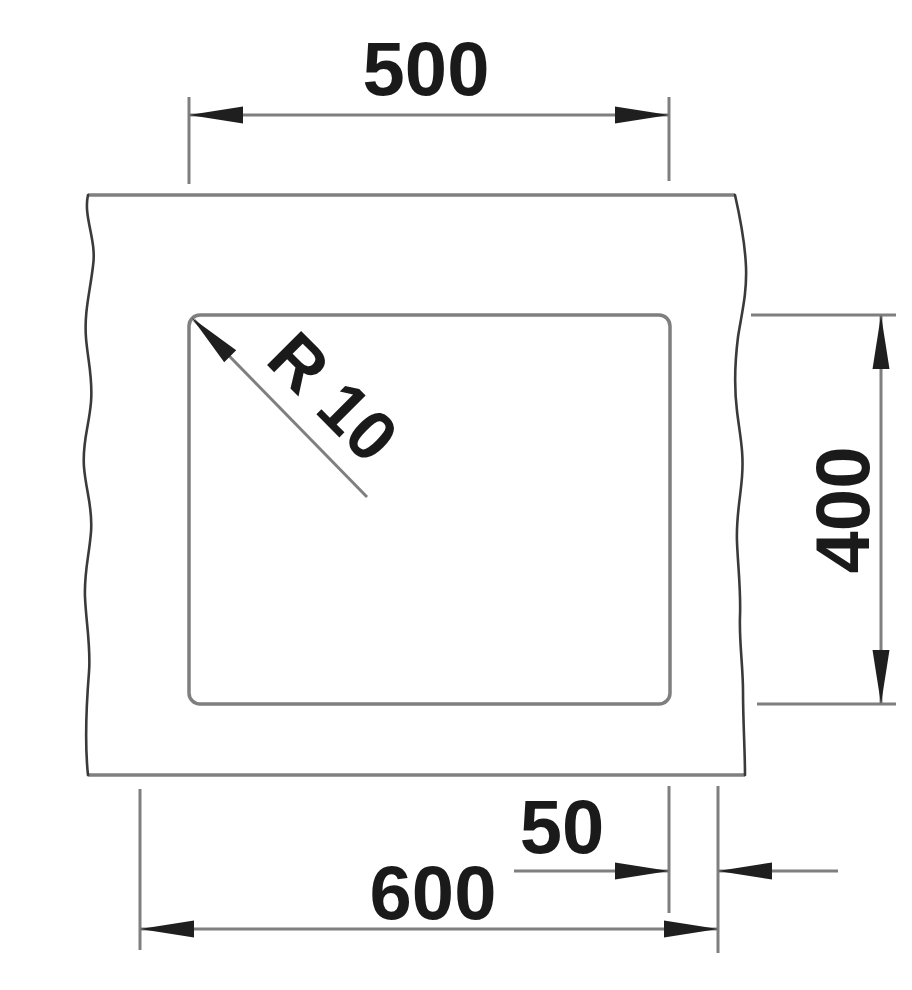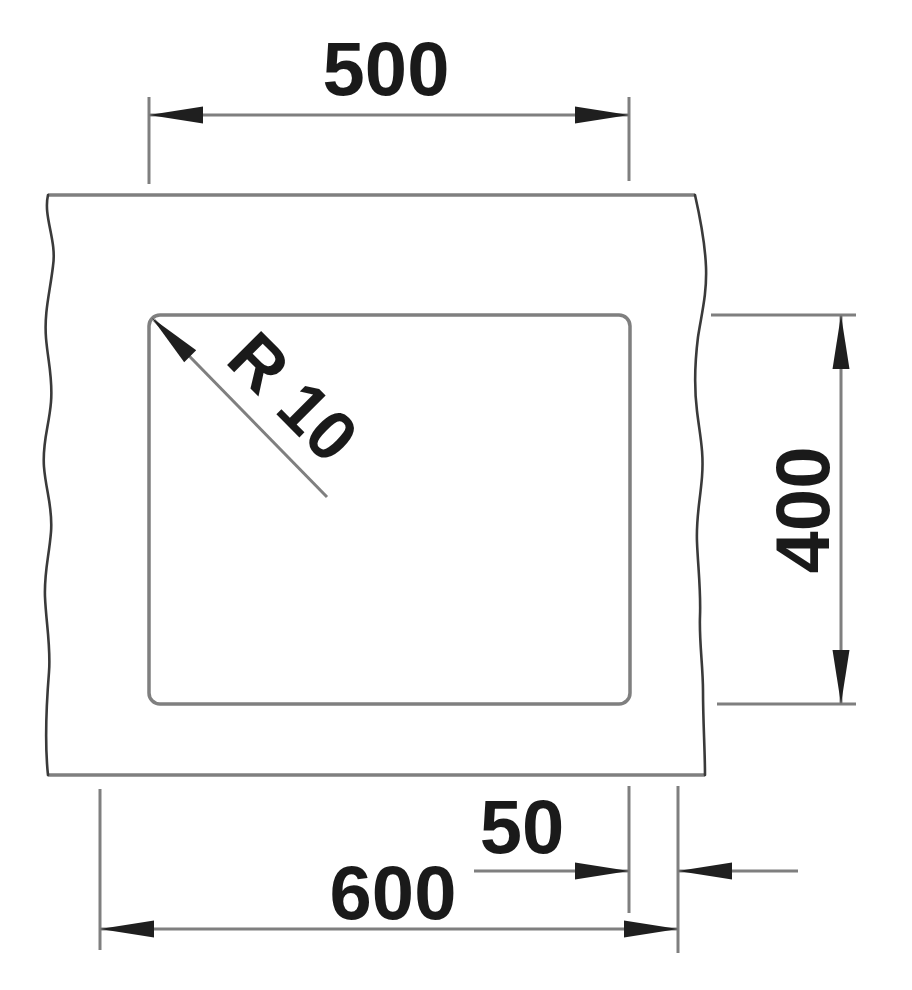--- a/index.html
+++ b/index.html
@@ -6,20 +6,21 @@
     margin: 0;
     padding: 0;
     background: #ffffff;
   }
   .stage {
     width: 856px;
     height: 990px;
     position: relative;
     background: #ffffff;
     overflow: hidden;
+    padding-left: 40px;
   }
   svg { display: block; }
   svg text {
     font-family: "Liberation Sans", sans-serif;
     font-weight: bold;
     fill: #1a1a1a;
   }
   .dim-text { font-size: 76px; }
   .radius-text { font-size: 70px; }
   .outline {

